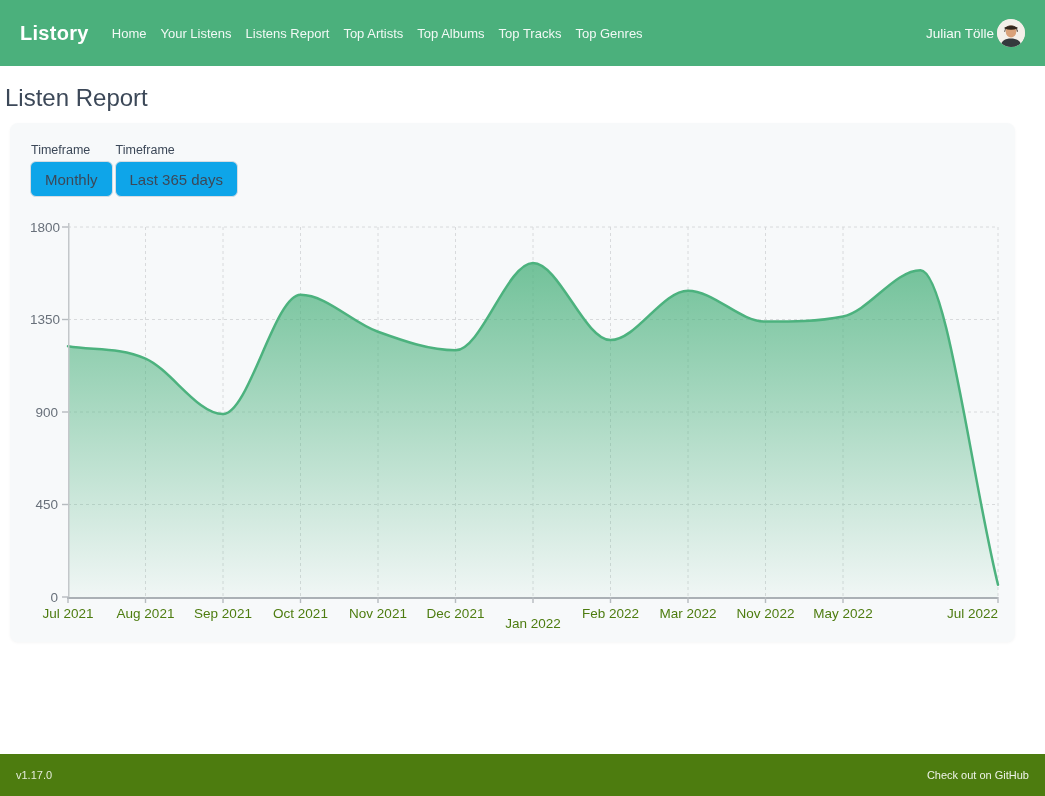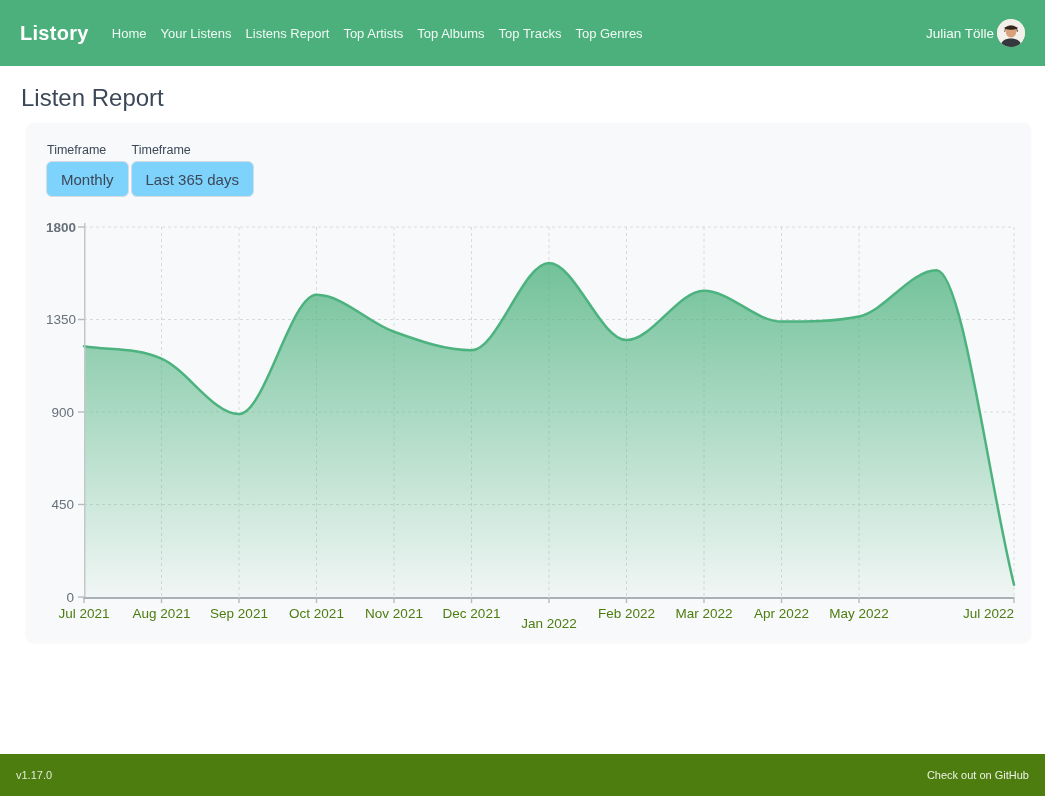--- a/index.html
+++ b/index.html
@@ -29,39 +29,39 @@
     text-decoration: none; white-space: nowrap;
   }
   .nav-right { margin-left: auto; display: flex; align-items: center; gap: 3px; }
   .user-name { color: rgba(255,255,255,0.95); font-size: 13.5px; cursor: pointer; }
   .avatar {
     width: 28px; height: 28px; border-radius: 50%; overflow: hidden;
     background: #f3efe9; display: block; cursor: pointer;
   }
 
   
-  main { flex: 1 1 auto; padding: 0 20px; }
+  main { flex: 1 1 auto; padding: 0 4px; }
   h1.page-title {
     margin: 18px 0 11px 1px;
     font-size: 24px; font-weight: 500; color: #3c4858; line-height: 28px;
   }
   .card {
     margin-left: 6px; width: 1005px; height: 519px;
     background: #f7f9fa; border-radius: 8px;
     box-shadow: 0 1px 3px rgba(0,0,0,0.04);
     padding: 20px 17px 16px 20px;
   }
   .controls { display: flex; gap: 2px; }
   .control { display: flex; flex-direction: column; }
   .control-label {
     font-size: 12.5px; color: #3c4858; margin: 0 0 4px 1px; line-height: 14px;
   }
   .tf-button {
     height: 36px; padding: 0 14px;
-    background: #7dd3fc; border: 1px solid #d7dce2; border-radius: 6px;
+    background: #0ea5e9; border: 1px solid #d7dce2; border-radius: 6px;
     font-family: inherit; font-size: 15px; color: #3c4858;
     cursor: pointer; white-space: nowrap;
   }
 
   
   .chart { position: relative; width: 968px; height: 404px; margin-top: 30px; }
   .chart svg { position: absolute; left: 28px; top: -4px; }
   .y-tick-label {
     position: absolute; left: 0; width: 28px; text-align: right;
     font-size: 13.5px; color: #68707a; line-height: 17px;
@@ -171,31 +171,31 @@
             <line x1="-6" y1="370.0" x2="0" y2="370.0" stroke="#b6bbbf" stroke-width="1.4"></line>
             <line x1="-6" y1="277.5" x2="0" y2="277.5" stroke="#b6bbbf" stroke-width="1.4"></line>
             <line x1="-6" y1="185.0" x2="0" y2="185.0" stroke="#b6bbbf" stroke-width="1.4"></line>
             <line x1="-6" y1="92.5" x2="0" y2="92.5" stroke="#b6bbbf" stroke-width="1.4"></line>
             <line x1="-6" y1="0.0" x2="0" y2="0.0" stroke="#b6bbbf" stroke-width="1.4"></line>
 </svg>
           <div class="y-tick-label" style="top: 361.5px;">0</div>
           <div class="y-tick-label" style="top: 269px;">450</div>
           <div class="y-tick-label" style="top: 176.5px;">900</div>
           <div class="y-tick-label" style="top: 84px;">1350</div>
-          <div class="y-tick-label" style="top: -8.5px; font-weight: bold;">1800</div>
+          <div class="y-tick-label" style="top: -8.5px;">1800</div>
           <div class="x-tick-label" style="left: 38px; transform: translateX(-50%);">Jul 2021</div>
           <div class="x-tick-label" style="left: 115.5px; transform: translateX(-50%);">Aug 2021</div>
           <div class="x-tick-label" style="left: 193px; transform: translateX(-50%);">Sep 2021</div>
           <div class="x-tick-label" style="left: 270.5px; transform: translateX(-50%);">Oct 2021</div>
           <div class="x-tick-label" style="left: 348px; transform: translateX(-50%);">Nov 2021</div>
           <div class="x-tick-label" style="left: 425.5px; transform: translateX(-50%);">Dec 2021</div>
           <div class="x-tick-label" style="left: 503px; transform: translateX(-50%); margin-top: 10px;">Jan 2022</div>
           <div class="x-tick-label" style="left: 580.5px; transform: translateX(-50%);">Feb 2022</div>
           <div class="x-tick-label" style="left: 658px; transform: translateX(-50%);">Mar 2022</div>
-          <div class="x-tick-label" style="left: 735.5px; transform: translateX(-50%);">Apr 2022</div>
+          <div class="x-tick-label" style="left: 735.5px; transform: translateX(-50%);">Nov 2022</div>
           <div class="x-tick-label" style="left: 813px; transform: translateX(-50%);">May 2022</div>
           <div class="x-tick-label" style="right: 0px;">Jul 2022</div>
         </div>
     </section>
   </main>
 
   <footer class="bottombar">
     <span class="version">v1.17.0</span>
     <a class="github-link">Check out on GitHub</a>
   </footer>

